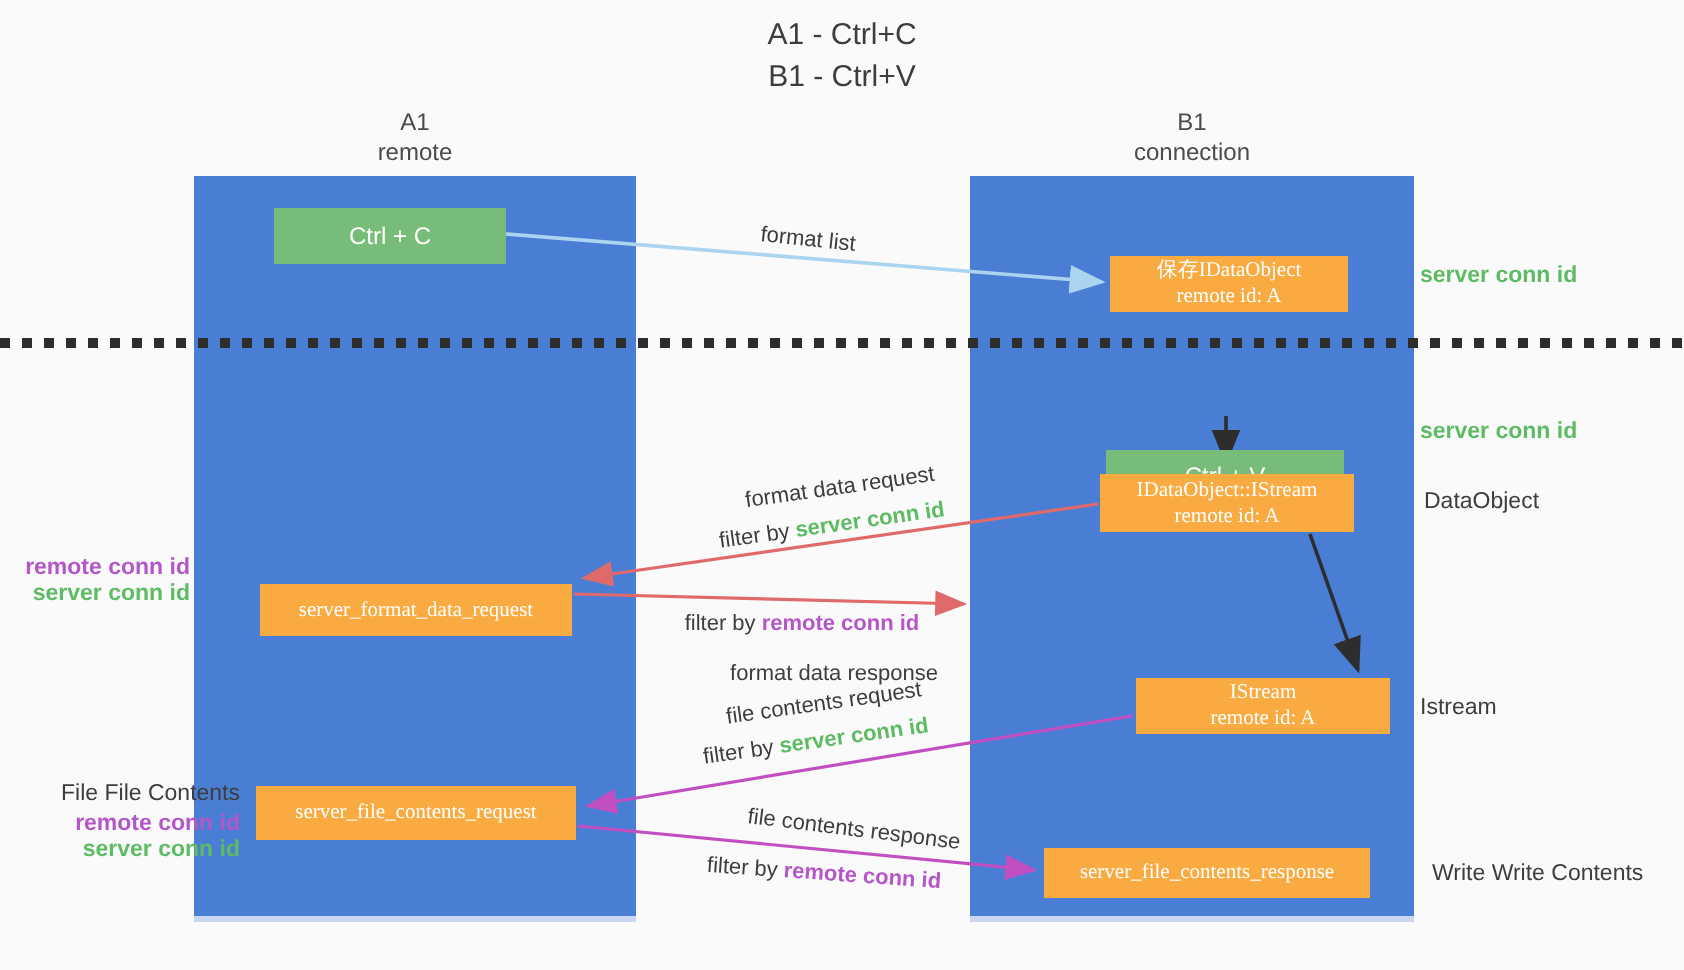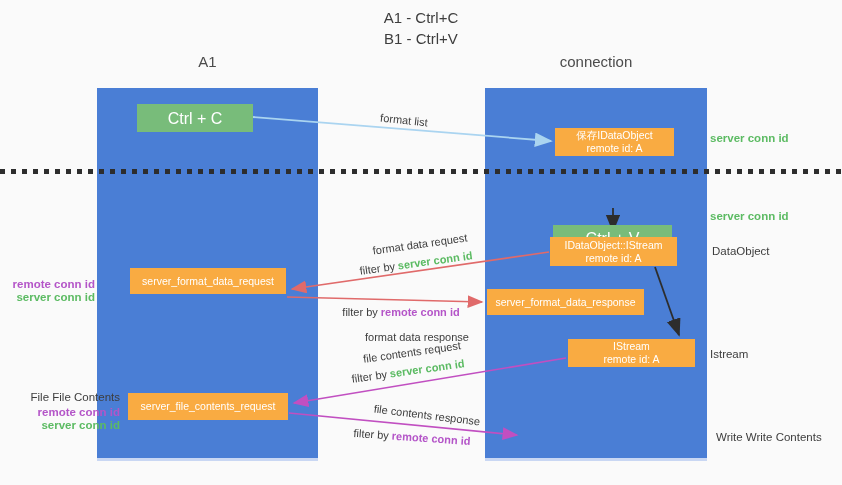--- a/index.html
+++ b/index.html
@@ -12,33 +12,33 @@
   }
   .stage { position:absolute; left:0; top:0; width:842px; height:351px; }
 
   .title { position:absolute; left:0; top:7px; width:100%; text-align:center;
            font-size:15px; line-height:21px; color:#3d3d3d; }
 
   .lane { position:absolute; top:88px; height:373px; background:var(--lane-fill);
           border-bottom:3px solid #c9d7f3; }
   .lane-a1 { left:97px; width:221px; }
   .lane-b1 { left:485px; width:222px; }
-  .lanehead { position:absolute; top:54px; text-align:center; font-size:15px;
+  .lanehead { position:absolute; top:54px; text-align:center; font-size:12px;
               line-height:15px; color:#4b4b4b; }
   .lanehead-a1 { left:97px; width:221px; }
   .lanehead-b1 { left:485px; width:222px; }
 
   .dotline { position:absolute; left:0; top:169px; width:842px; height:5px;
              background:repeating-linear-gradient(90deg, var(--arrow-black) 0 5px, transparent 5px 11px); }
 
   .node { position:absolute; display:flex; flex-direction:column; align-items:center;
-          justify-content:center; color:#fff; font-size:16px; line-height:13px;
+          justify-content:center; color:#fff; font-size:12px; line-height:13px;
           text-align:center; white-space:nowrap; }
   .node-green { background:var(--node-green); }
-  .node-orange { background:var(--node-orange); font-size:10.5px; }
+  .node-orange { background:var(--node-orange); font-size:10.5px;font-family:Liberation Serif, serif; }
 
   .slabel { position:absolute; font-size:11.5px; color:#3d3d3d; white-space:nowrap; }
   .ralign { text-align:right; }
   .b { font-weight:bold; }
   .g { color:var(--label-green); }
   .p { color:var(--label-purple); }
 
   .elabel { position:absolute; font-size:11px; color:#3d3d3d; white-space:nowrap; }
   .elabel .g, .elabel .p { margin-left:3px; font-weight:bold; }
 
@@ -49,22 +49,24 @@
 
 <div class="stage">
 
   <div class="title">
     <div>A1 - Ctrl+C</div>
     <div>B1 - Ctrl+V</div>
   </div>
 
   <div class="lanehead lanehead-a1">
     <div>A1</div>
+    <div>remote</div>
   </div>
   <div class="lanehead lanehead-b1">
+    <div>B1</div>
     <div>connection</div>
   </div>
 
   <div class="lane lane-a1"></div>
   <div class="lane lane-b1"></div>
 
   <div class="dotline"></div>
 
   <svg class="arrows" viewBox="0 0 842 485">
     <defs>
@@ -101,37 +103,37 @@
 
   <div class="node node-green" style="left:553px;top:181px;width:119px;height:26px;margin-top:44px;">
     <div>Ctrl + V</div>
   </div>
 
   <div class="node node-orange" style="left:550px;top:237px;width:127px;height:29px;">
     <div>IDataObject::IStream</div>
     <div>remote id: A</div>
   </div>
 
-  <div class="node node-orange" style="left:130px;top:268px;width:156px;height:26px;text-align:right;">
+  <div class="node node-orange" style="left:130px;top:292px;width:156px;height:26px;text-align:right;">
     <div>server_format_data_request</div>
   </div>
 
-  <div class="node node-orange" style="left:487px;top:289px;width:157px;height:26px;">
-    <div>server_format_data_response</div>
-  </div>
 
   <div class="node node-orange" style="left:568px;top:339px;width:127px;height:28px;">
     <div>IStream</div>
     <div>remote id: A</div>
   </div>
 
   <div class="node node-orange" style="left:128px;top:393px;width:160px;height:27px;">
     <div>server_file_contents_request</div>
   </div>
 
+  <div class="node node-orange" style="left:522px;top:424px;width:163px;height:25px;">
+    <div>server_file_contents_response</div>
+  </div>
 
   <div class="slabel g b" style="left:710px;top:132px;">server conn id</div>
   <div class="slabel g b" style="left:710px;top:210px;">server conn id</div>
   <div class="slabel" style="left:712px;top:245px;">DataObject</div>
   <div class="slabel" style="left:710px;top:348px;">Istream</div>
   <div class="slabel" style="left:716px;top:431px;">Write Write Contents</div>
 
   <div class="slabel p b ralign" style="right:747px;top:278px;">remote conn id</div>
   <div class="slabel g b ralign" style="right:747px;top:291px;">server conn id</div>
   <div class="slabel ralign" style="right:722px;top:391px;">File File Contents</div>

